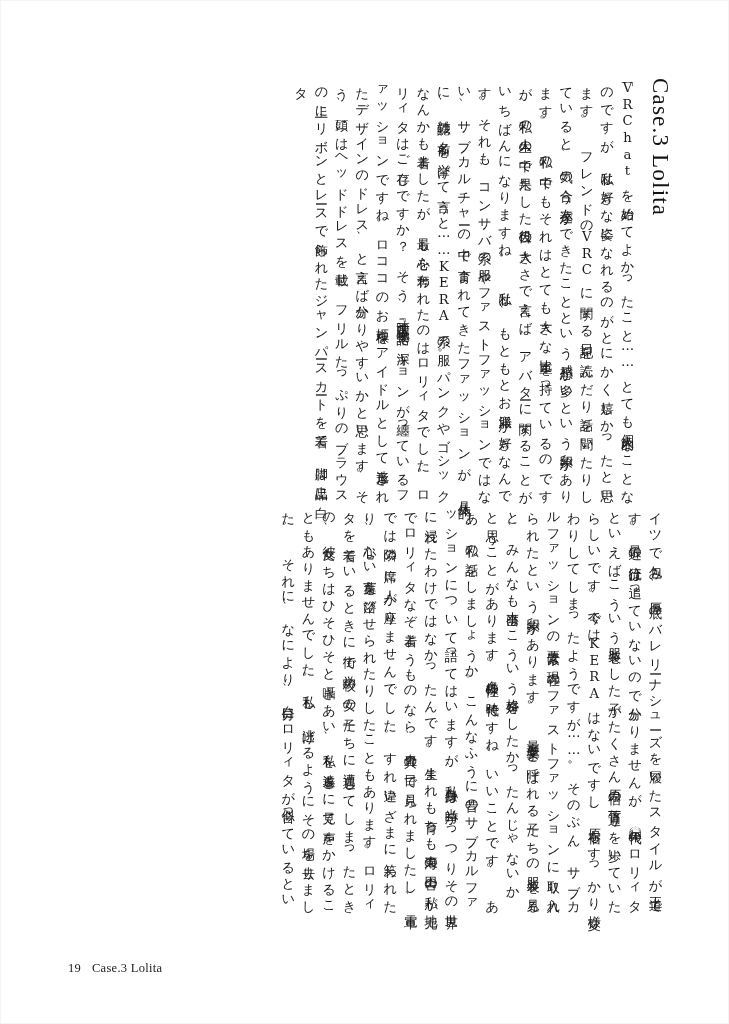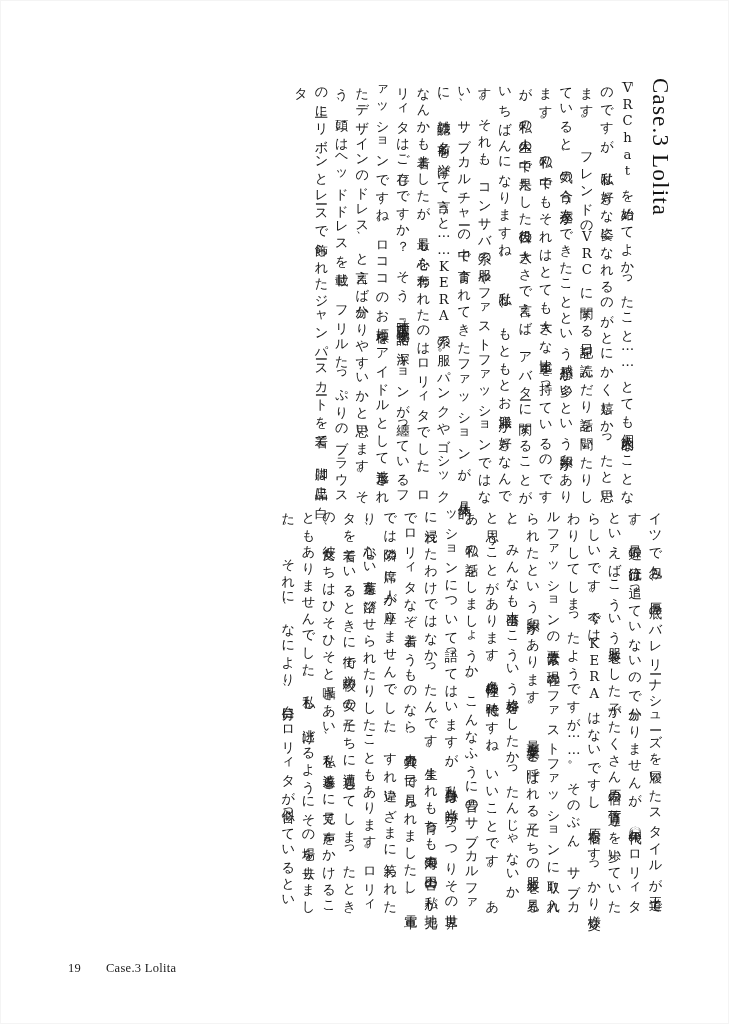--- a/index.html
+++ b/index.html
@@ -71,21 +71,21 @@
   #footer {
     position: absolute;
     left: 68px;
     bottom: 48px;
     font-family: "Liberation Serif", "DejaVu Serif", serif;
     font-size: 12.5px;
     color: #1a1a1a;
     white-space: nowrap;
     display: flex;
     align-items: baseline;
-    gap: 25px;
+    gap: 11px;
   }
   #footer .folio { letter-spacing: 0.2px; }
   #footer .runhead { letter-spacing: 0.3px; }
 
   
   #page::after {
     content: "";
     position: absolute;
     inset: 0;
     pointer-events: none;

